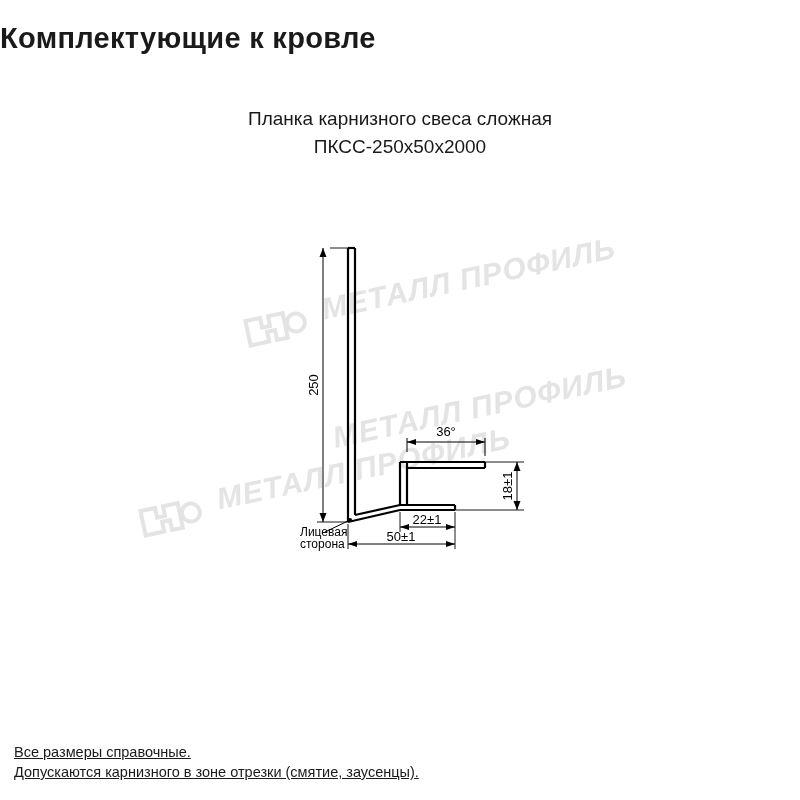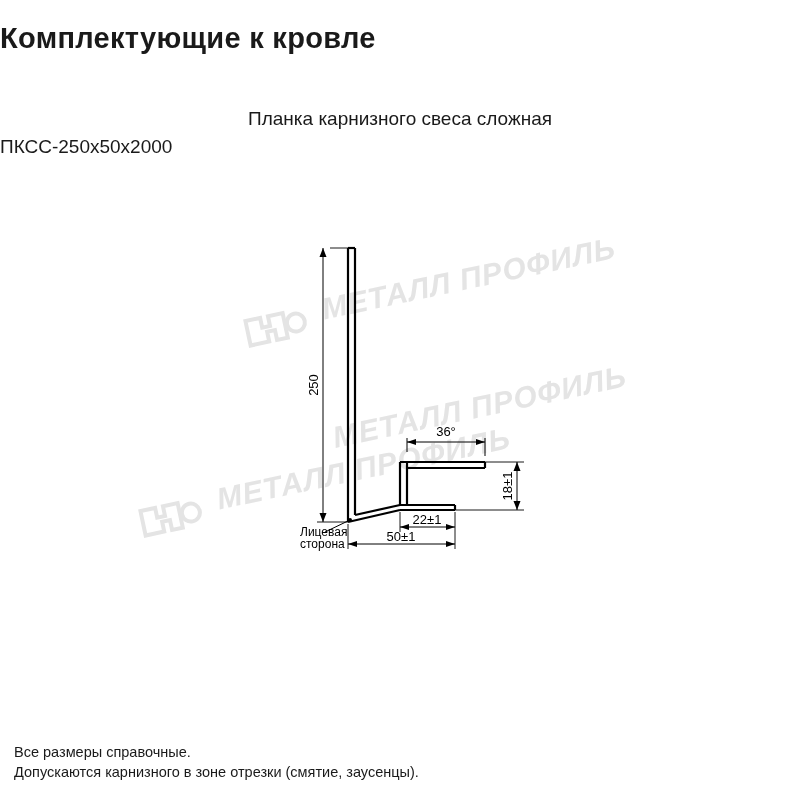--- a/index.html
+++ b/index.html
@@ -36,40 +36,41 @@
     left: 0;
     width: 800px;
     text-align: center;
     font-size: 19px;
   }
   .subtitle2 {
     position: absolute;
     top: 136px;
     left: 0;
     width: 800px;
-    text-align: left;
+    text-align: center;
     font-size: 19px;
   }
   .drawing {
     position: absolute;
     top: 180px;
     left: 0;
     width: 800px;
     height: 420px;
     text-decoration: underline;
   }
   .footnotes {
     position: absolute;
     left: 14px;
     bottom: 18px;
     font-size: 14.5px;
     line-height: 20px;
   }
   .footnotes div {
     white-space: nowrap;
+    text-decoration: underline;
   }
   .wm {
     position: absolute;
     pointer-events: none;
     user-select: none;
   }
   .wm-text {
     font-size: 30px;
     font-weight: bold;
     font-style: italic;

